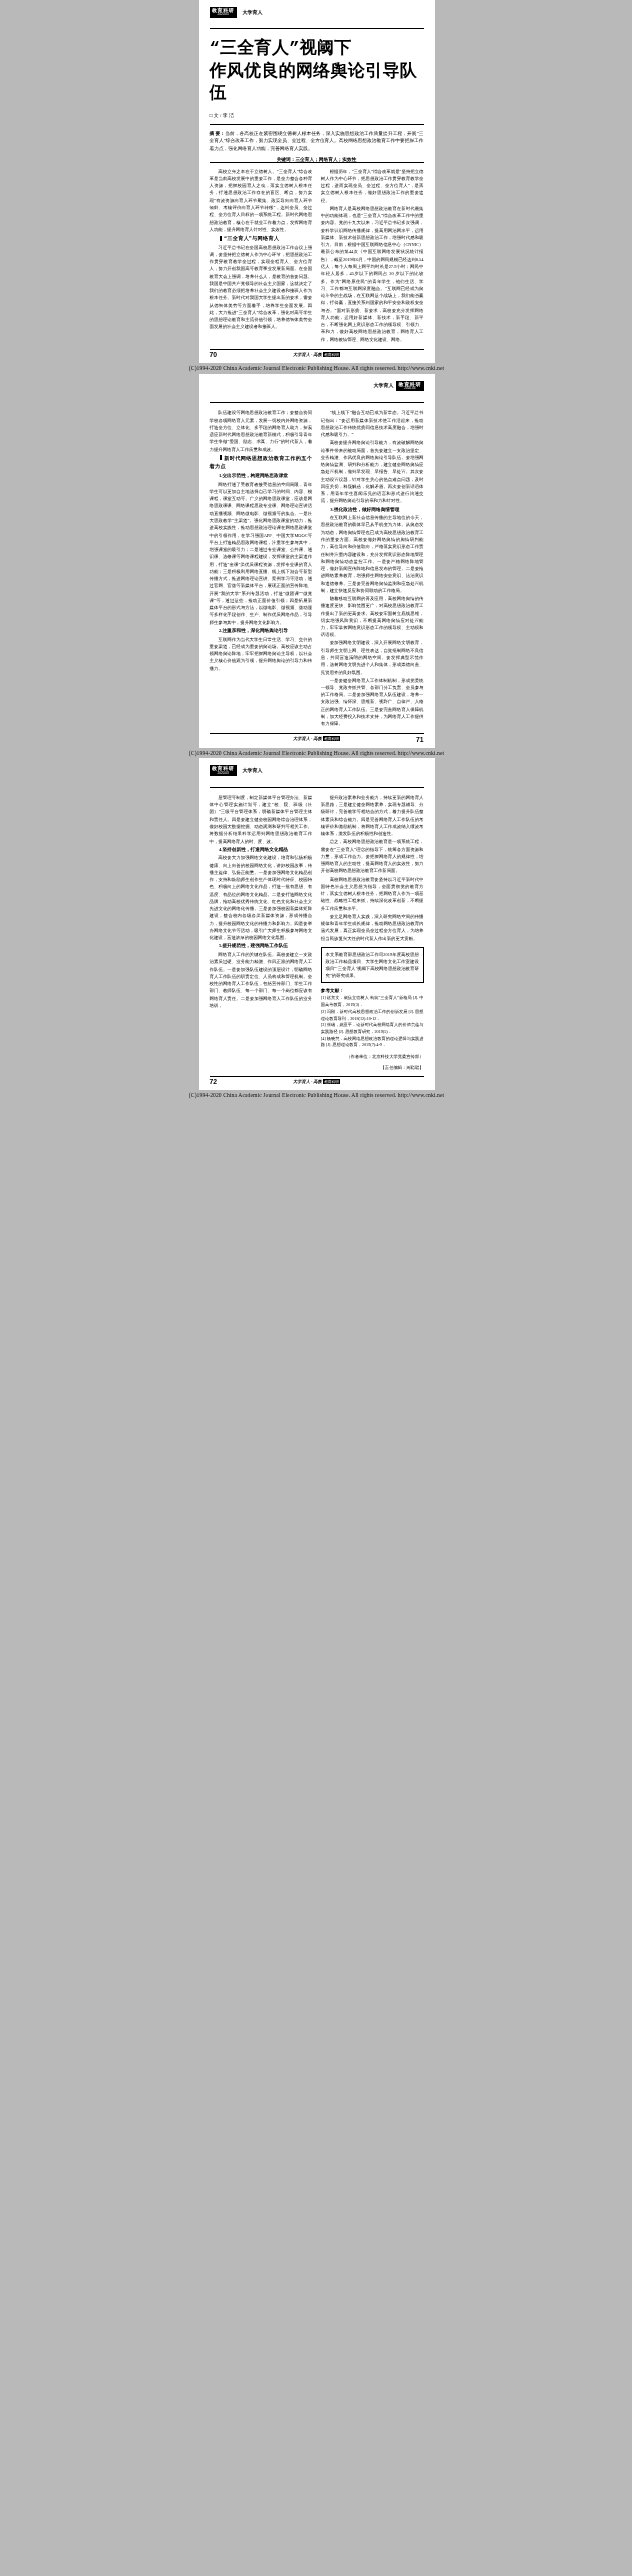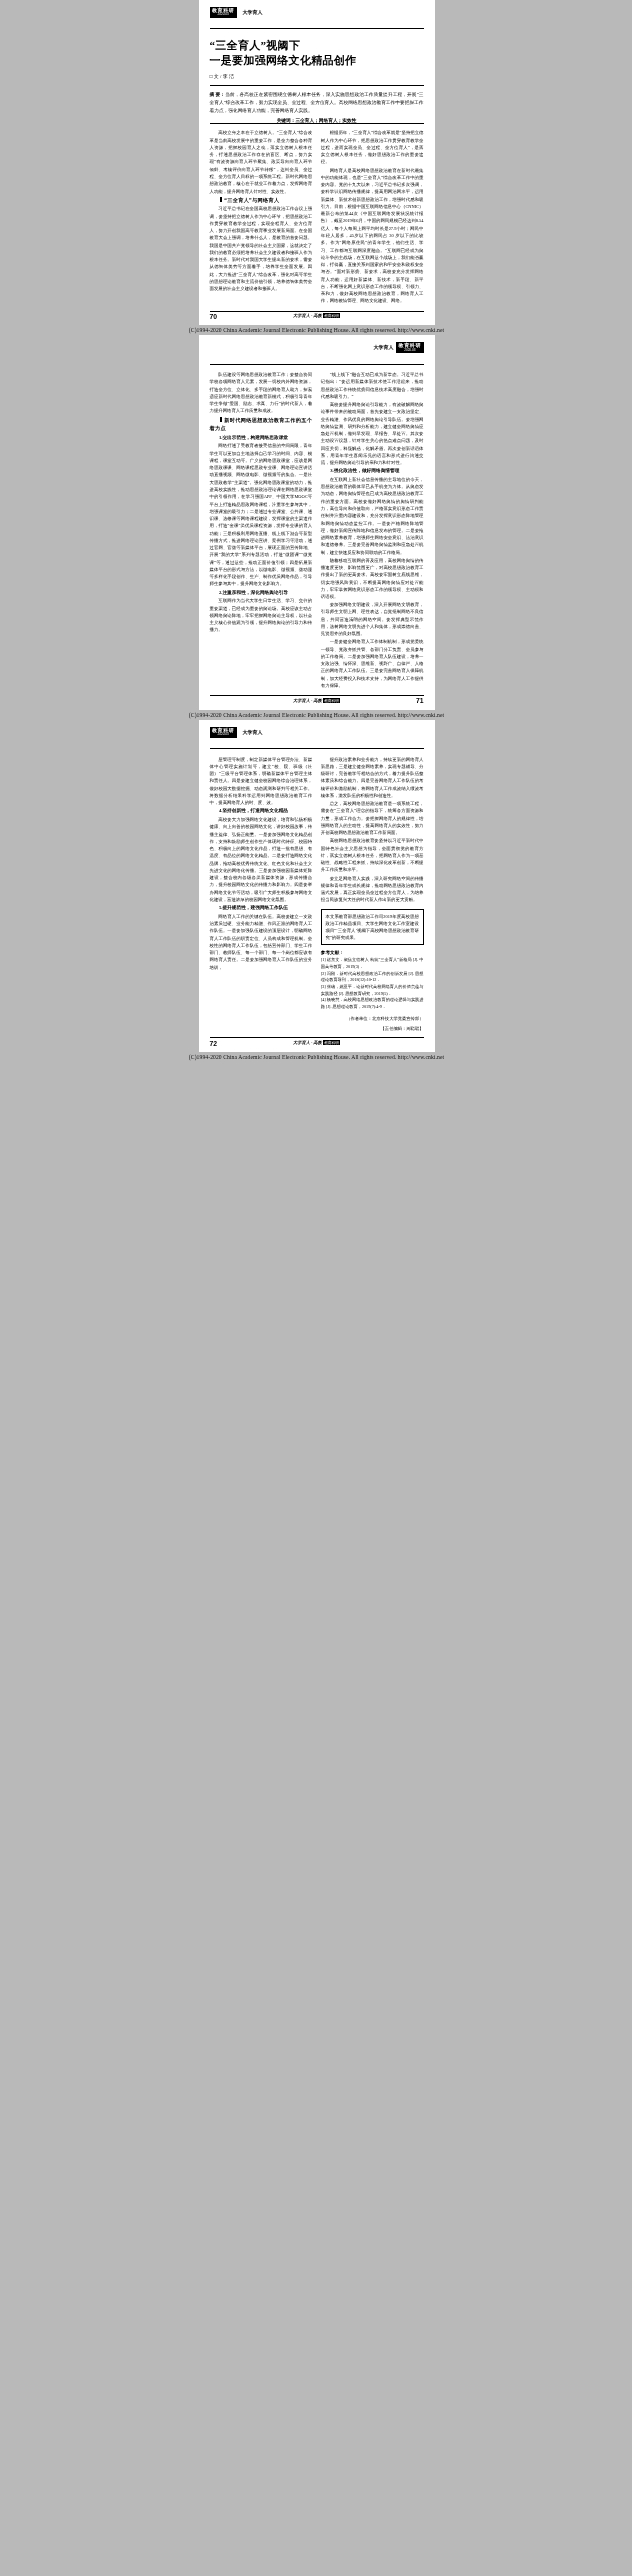--- a/index.html
+++ b/index.html
@@ -49,25 +49,25 @@
   .runhead-center-title{
     font-size:5px;color:#000;font-weight:bold;
     display:inline-block;vertical-align:top;margin-left:3.1px;margin-top:2.5px;
     font-family:"Liberation Sans",sans-serif;
   }
   .hr-thin{border:0;border-top:0.6px solid #000;margin:1.2px 0 0 0;}
 
   
   .title-wrap{margin:8.7px 0 6.2px 0;}
   .art-title{
-    font-size:11px;
+    font-size:17px;
     font-weight:bold;
     line-height:1.32;
     color:#000;
-    font-family:Liberation Serif, serif;
+    font-family:Liberation Mono, monospace;
     letter-spacing:0.3px;
   }
   .byline{
     font-size:5px;
     margin-top:6.2px;
     color:#000;
   }
   .abs-block{
     margin-top:5px;
     font-size:4.7px;
@@ -184,21 +184,21 @@
           <span>教育科研</span>
           <span class="logo-sub">2020.03</span>
         </span>
         <span class="runhead-center-title">大学育人</span>
       </div>
     </div>
     <hr class="hr-thin">
 
     <div class="title-wrap">
       <div class="art-title">“三全育人”视阈下</div>
-      <div class="art-title">一是要加强网络文化精品创作</div>
+      <div class="art-title">作风优良的网络舆论引导队伍</div>
       <div class="byline">□ 文 / 李 洁</div>
     </div>
 
     <hr class="rule-double">
     <div class="abs-block">
       <b>摘 要：</b><span>当前，各高校正在紧密围绕立德树人根本任务，深入实施思想政治工作质量提升工程，开展“三全育人”综合改革工作，努力实现全员、全过程、全方位育人。高校网络思想政治教育工作中要把握工作着力点，强化网络育人功能，完善网络育人实践。</span>
     </div>
     <div class="kw">
       <span>关键词：</span><span>三全育人；网络育人；实效性</span>
     </div>

